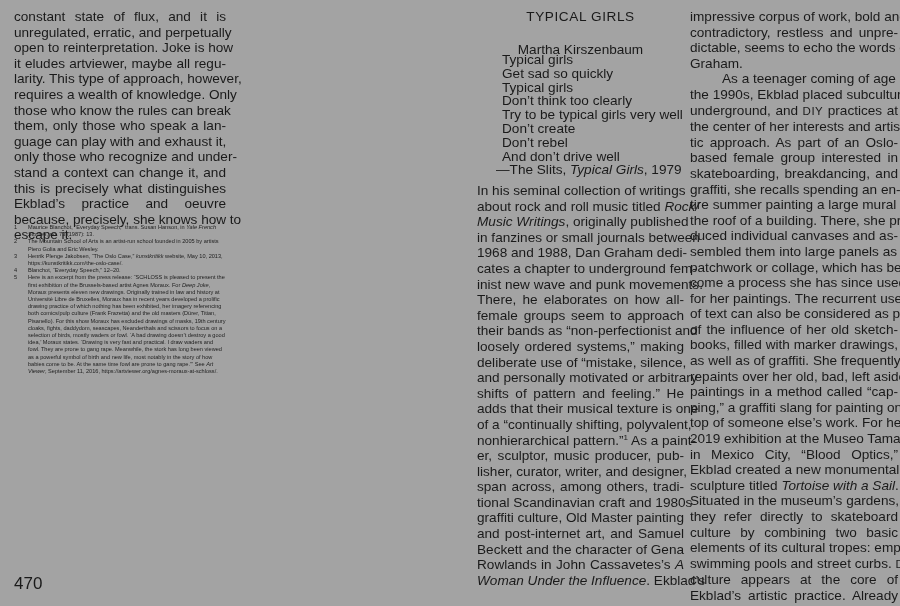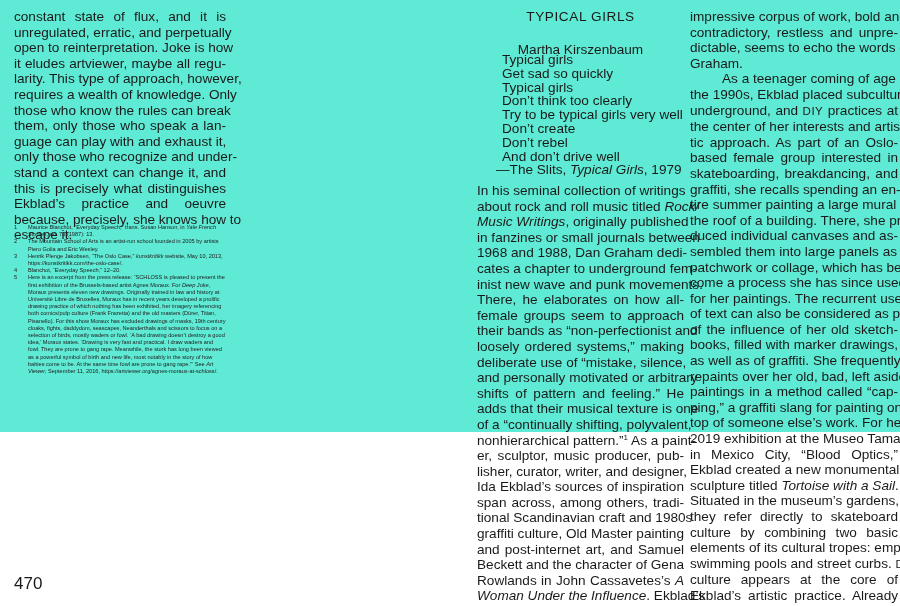--- a/index.html
+++ b/index.html
@@ -1,21 +1,21 @@
 <!DOCTYPE html>
 <html><head>
   <meta charset="utf-8">
   <style>
     html, body { margin: 0; padding: 0; background: #ffffff; }
     body {
       width: 900px; height: 606px; position: relative; overflow: hidden;
       font-family: "Liberation Sans", "DejaVu Sans", sans-serif;
       color: #1a1a1a;
     }
-    .page { position: absolute; top: 0; height: 432px; background: #5eead4; }
+    .page { position: absolute; top: 0; height: 606px; background: #a3a3a3; }
     .page-left { left: 0; width: 450px; }
     .page-right { left: 450px; width: 450px; }
 
     .body-text {
       position: absolute;
       font-size: 13.6px;
       line-height: 15.6px;
       text-align: justify;
       text-align-last: left;
       margin: 0;
@@ -136,21 +136,20 @@
     <span class="ln">their bands as “non-perfectionist and</span>
     <span class="ln">loosely ordered systems,” making</span>
     <span class="ln">deliberate use of “mistake, silence,</span>
     <span class="ln">and personally motivated or arbitrary</span>
     <span class="ln">shifts of pattern and feeling.” He</span>
     <span class="ln">adds that their musical texture is one</span>
     <span class="ln">of a “continually shifting, polyvalent,</span>
     <span class="ln"><span>nonhierarchical pattern.”</span><sup>1</sup><span> As a paint-</span></span>
     <span class="ln">er, sculptor, music producer, pub-</span>
     <span class="ln">lisher, curator, writer, and designer,</span>
-    <span class="ln">Ida Ekblad’s sources of inspiration</span>
     <span class="ln">span across, among others, tradi-</span>
     <span class="ln">tional Scandinavian craft and 1980s</span>
     <span class="ln">graffiti culture, Old Master painting</span>
     <span class="ln">and post-internet art, and Samuel</span>
     <span class="ln">Beckett and the character of Gena</span>
     <span class="ln"><span>Rowlands in John Cassavetes’s </span><i>A</i></span>
     <span class="ln"><i>Woman Under the Influence</i><span>. Ekblad’s</span></span>
   </div>
 
   <div class="body-text col-right">

